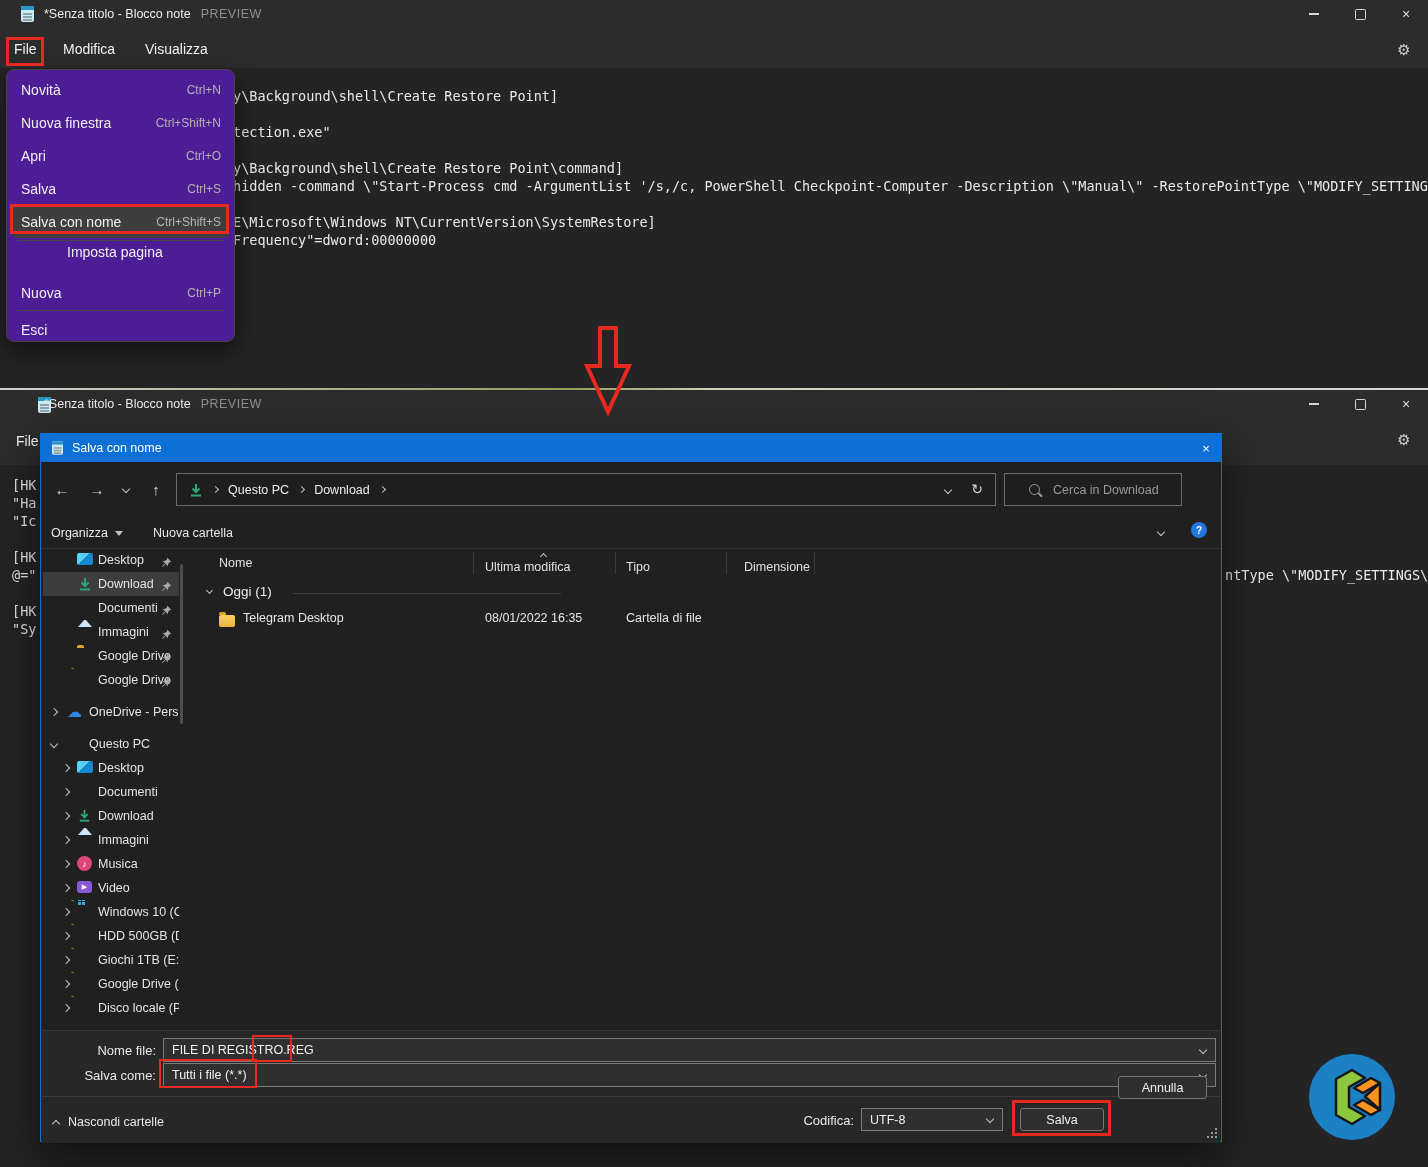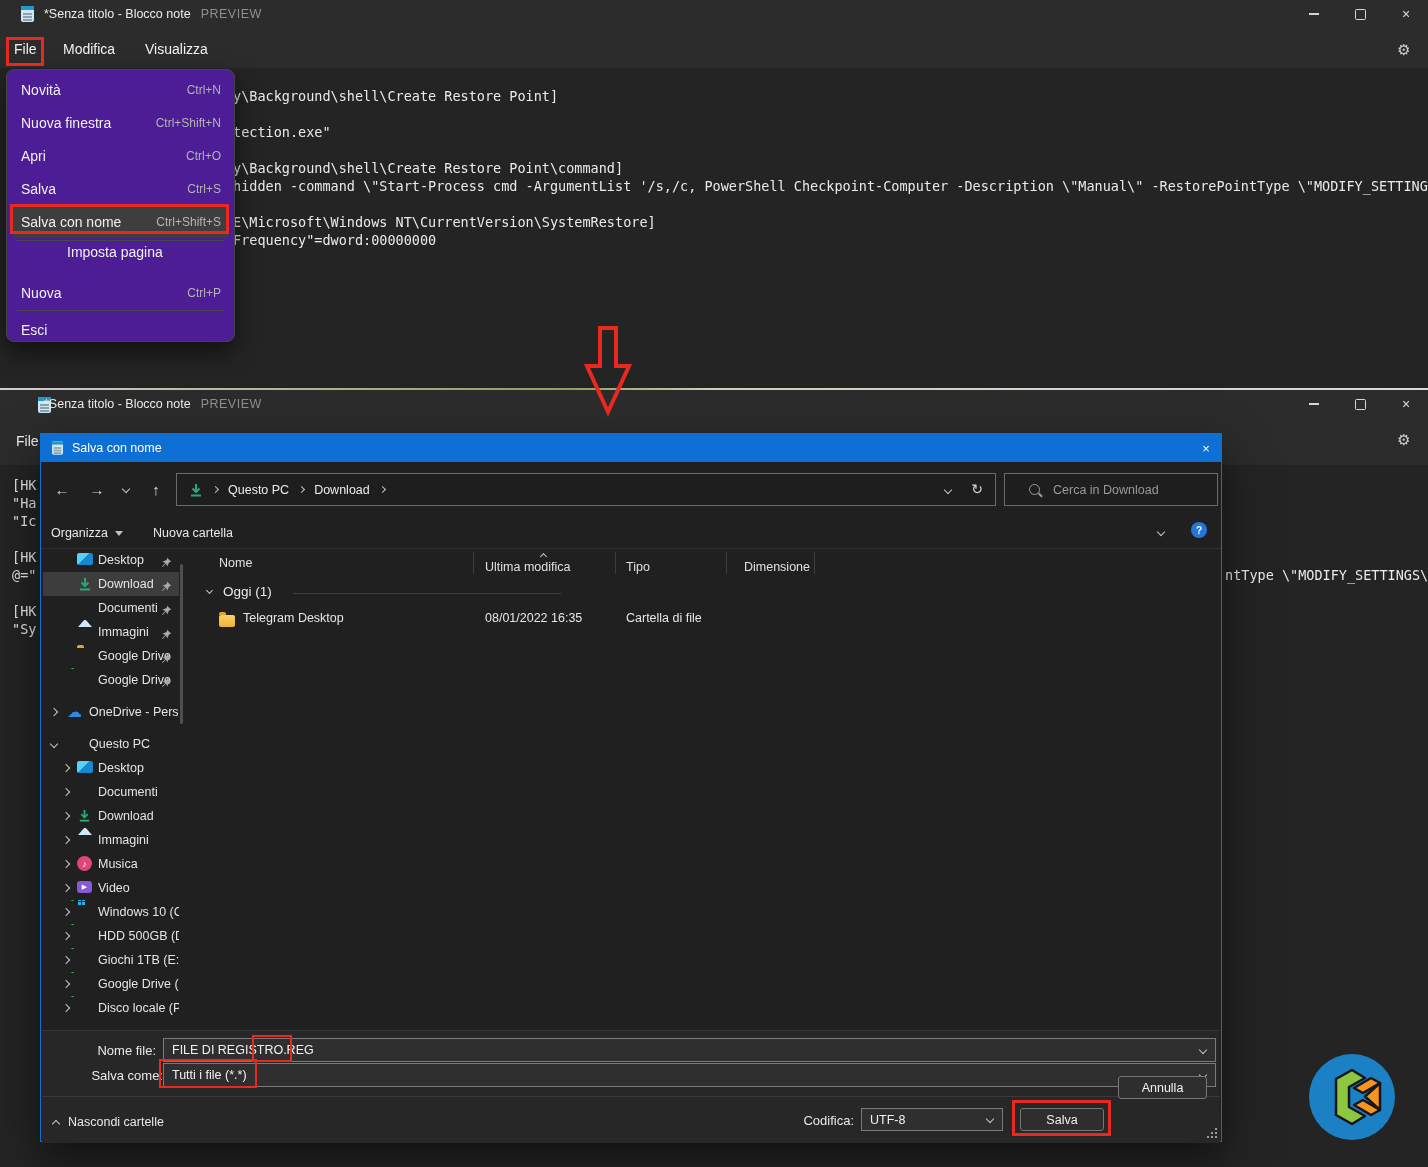--- a/index.html
+++ b/index.html
@@ -238,21 +238,21 @@
       </svg>
       <span class="chv r xs" style="margin-left:9px;"></span>
       <span class="crumbtext" style="margin-left:10px;">Questo PC</span>
       <span class="chv r xs" style="margin-left:10px;"></span>
       <span class="crumbtext" style="margin-left:10px;">Download</span>
       <span class="chv r xs" style="margin-left:10px;"></span>
       <span class="chv d sm" style="position:absolute;right:44px;top:13px;"></span>
       <span style="position:absolute;right:12px;top:7px;color:#d5d5d5;font-size:14px;">↻</span>
     </div>
 
-    <div class="bar-box" style="left:963px;top:39px;width:214px;">
+    <div class="bar-box" style="left:963px;top:39px;width:178px;">
       <span class="mag" style="margin-left:24px;"></span>
       <span class="placeholder" style="margin-left:13px;">Cerca in Download</span>
     </div>
 
     
     <div class="abs" style="left:10px;top:86px;height:26px;display:flex;align-items:center;gap:7px;">
       <span class="tb-text">Organizza</span>
       <span class="tri-d"></span>
     </div>
     <div class="abs" style="left:112px;top:86px;height:26px;display:flex;align-items:center;">
@@ -405,21 +405,21 @@
       <span class="cell" style="left:425px;top:5px;">Cartella di file</span>
     </div>
 
     
     <div class="strip" style="top:596px;height:66px;border-top:1px solid #353535;"></div>
     <span class="fld-label" style="left:30px;top:609px;width:85px;">Nome file:</span>
     <div class="fld-box" style="left:122px;top:604px;width:1053px;">
       <span class="fld-value">FILE DI REGISTRO.REG</span>
       <span class="fld-chv chv d sm"></span>
     </div>
-    <span class="fld-label" style="left:27px;top:634px;width:95px;">Salva come:</span>
+    <span class="fld-label" style="left:20px;top:634px;width:95px;">Salva come:</span>
     <div class="fld-box" style="left:122px;top:629px;width:1053px;">
       <span class="fld-value">Tutti i file (*.*)</span>
       <span class="fld-chv chv d sm"></span>
     </div>
 
     
     <div class="strip" style="top:662px;height:46px;border-top:1px solid #3a3a3a;"></div>
     <div class="abs" style="left:12px;top:678px;height:20px;display:flex;align-items:center;gap:9px;">
       <span class="chv u sm" style="margin-top:3px;"></span>
       <span class="tb-text">Nascondi cartelle</span>

